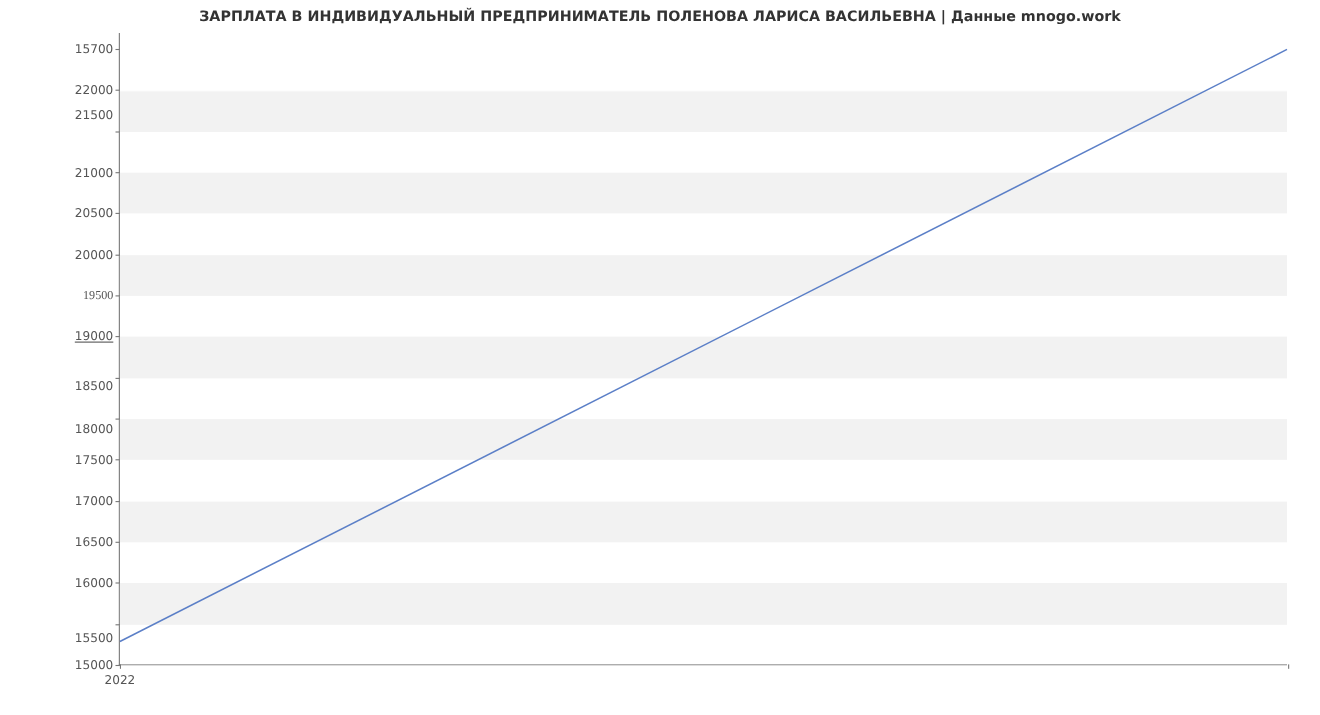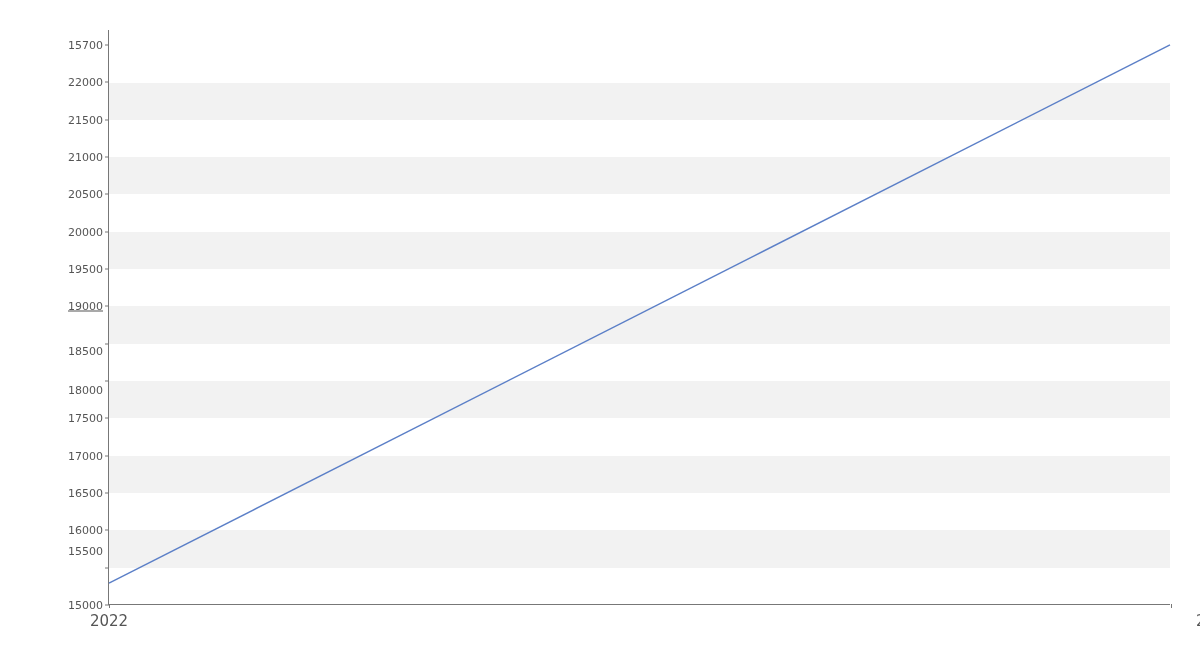--- a/index.html
+++ b/index.html
@@ -61,21 +61,21 @@
     width: 4px;
     height: 1px;
     background: #777;
     transform: translateY(-0.5px);
   }
   .xtick {
     position: absolute;
     top: 100%;
     margin-top: 8px;
     transform: translateX(-50%);
-    font-size: 15px;
+    font-size: 11px;
     color: #555;
   }
   .xtm {
     position: absolute;
     top: 100%;
     width: 1px;
     height: 4px;
     background: #777;
   }
   svg.line-layer {
@@ -84,20 +84,21 @@
     top: 0;
     width: 100%;
     height: 100%;
     overflow: visible;
   }
 </style>
 </head>
 <body>
 
 <div class="chart">
+  <div class="title">ЗАРПЛАТА В ИНДИВИДУАЛЬНЫЙ ПРЕДПРИНИМАТЕЛЬ ПОЛЕНОВА ЛАРИСА ВАСИЛЬЕВНА | Данные mnogo.work</div>
   <div class="plot" id="plot" style="left: 108px; top: 30px; width: 1062px; height: 575px;">
       <div class="band" style="top: 52.2727px; height: 37.3377px;"></div>
       <div class="gridline" style="top: 14.9351px;"></div>
       <div class="gridline" style="top: 52.2727px;"></div>
       <div class="gridline" style="top: 89.6104px;"></div>
       <div class="gridline" style="top: 126.948px;"></div>
       <div class="gridline" style="top: 164.286px;"></div>
       <div class="gridline" style="top: 201.623px;"></div>
       <div class="gridline" style="top: 238.961px;"></div>
       <div class="gridline" style="top: 276.299px;"></div>
@@ -111,45 +112,45 @@
       <div class="gridline" style="top: 575px;"></div>
       <div class="band" style="top: 126.948px; height: 37.3377px;"></div>
       <div class="band" style="top: 201.623px; height: 37.3377px;"></div>
       <div class="band" style="top: 276.299px; height: 37.3377px;"></div>
       <div class="band" style="top: 350.974px; height: 37.3377px;"></div>
       <div class="band" style="top: 425.649px; height: 37.3377px;"></div>
       <div class="band" style="top: 500.325px; height: 37.3377px;"></div>
 
   <div class="ytick" style="top: 575px;">15000</div>
       <div class="ytm" style="top: 575px;"></div>
-      <div class="ytick" style="top: 521px; text-align: center;">15500</div>
+      <div class="ytick" style="top: 550px; text-align: center;">15500</div>
       <div class="ytm" style="top: 537.662px;"></div>
       <div class="ytick" style="top: 500.325px;">16000</div>
       <div class="ytm" style="top: 500.325px;"></div>
       <div class="ytick" style="top: 462.987px;">16500</div>
       <div class="ytm" style="top: 462.987px;"></div>
       <div class="ytick" style="top: 425.649px;">17000</div>
       <div class="ytm" style="top: 425.649px;"></div>
       <div class="ytick" style="top: 388.312px;">17500</div>
       <div class="ytm" style="top: 388.312px;"></div>
       <div class="ytick" style="top: 360px;">18000</div>
       <div class="ytm" style="top: 350.974px;"></div>
       <div class="ytick" style="top: 321px;">18500</div>
       <div class="ytm" style="top: 313.636px;"></div>
       <div class="ytick" style="top: 276.299px; text-decoration: underline;">19000</div>
       <div class="ytm" style="top: 276.299px;"></div>
-      <div class="ytick" style="top: 238.961px;">19500</div>
+      <div class="ytick" style="top: 238.961px; font-family: Liberation Serif, serif;">19500</div>
       <div class="ytm" style="top: 238.961px;"></div>
       <div class="ytick" style="top: 201.623px;">20000</div>
       <div class="ytm" style="top: 201.623px;"></div>
       <div class="ytick" style="top: 164.286px;">20500</div>
       <div class="ytm" style="top: 164.286px;"></div>
       <div class="ytick" style="top: 126.948px;">21000</div>
       <div class="ytm" style="top: 126.948px;"></div>
-      <div class="ytick" style="top: 90px;">21500</div>
+      <div class="ytick" style="top: 75px;">21500</div>
       <div class="ytm" style="top: 89.6104px;"></div>
       <div class="ytick" style="top: 52.2727px;">22000</div>
       <div class="ytm" style="top: 52.2727px;"></div>
       <div class="ytick" style="top: 14.9351px;">15700</div>
       <div class="ytm" style="top: 14.9351px;"></div>
       <div class="xtick" style="left: 0px;">2022</div>
       <div class="xtm" style="left: 0px;"></div>
       <div class="xtick" style="left: 1062px; margin-left: 44px;">2024</div>
       <div class="xtm" style="left: 1062px;"></div>
       <svg class="line-layer" id="line-layer" viewBox="0 0 1062 575" preserveAspectRatio="none">

